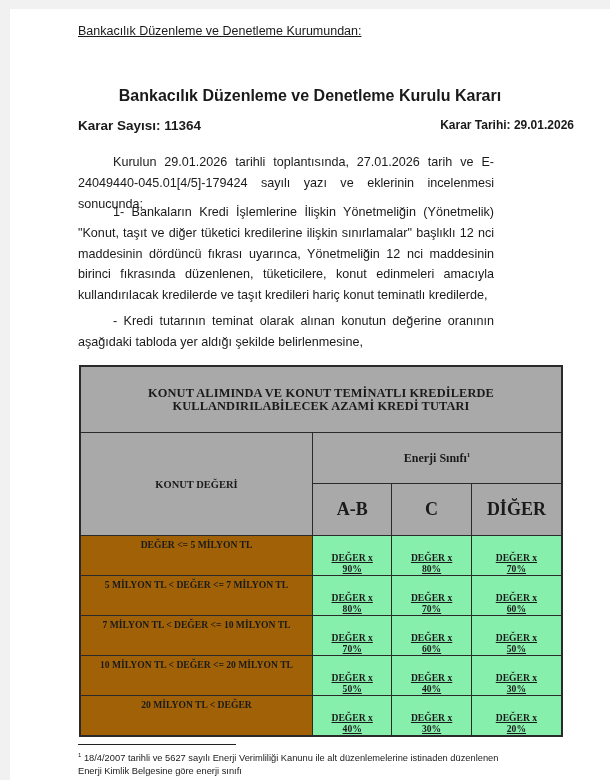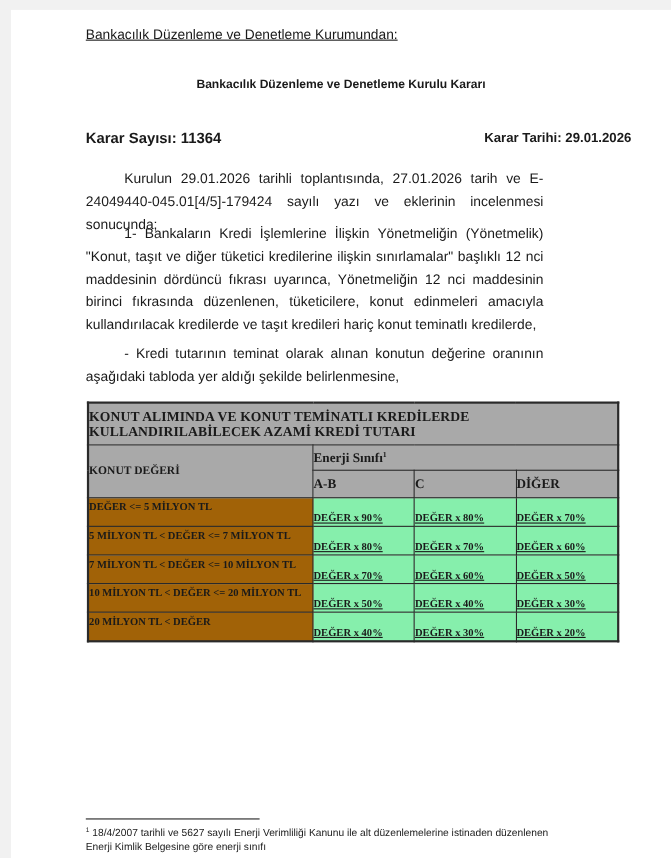--- a/index.html
+++ b/index.html
@@ -12,22 +12,22 @@
   }
   .page {
     position: absolute; left: 10px; top: 9px; width: 600px; height: 771px;
     background: #ffffff;
   }
   .abs { position: absolute; }
   .org {
     left: 68px; top: 15px; font-size: 12.5px; text-decoration: underline;
   }
   .title {
-    left: 0; width: 600px; top: 62px; text-align: center;
-    font-size: 11px; font-weight: bold;
+    left: 0; width: 600px; top: 78px; text-align: center;
+    font-size: 16px; font-weight: bold;
   }
   .meta-left { left: 68px; top: 109px; font-size: 13.5px; font-weight: bold; }
   .meta-right { right: 36px; top: 109px; font-size: 12px; font-weight: bold; }
   .para {
     left: 68px; width: 416px; font-size: 12.6px; line-height: 20.8px;
     text-align: justify; text-indent: 35px;
   }
   .p1 { top: 143px; }
   .p2 { top: 193px; }
   .p3 { top: 302px; }
@@ -35,32 +35,32 @@
   .p5 { top: 630px; }
   .p6 { top: 684px; }
 
   table.kt {
     position: absolute; left: 69px; top: 356px; width: 484px;
     border-collapse: collapse;
     font-family: "Liberation Serif", serif; font-weight: bold;
     border: 2px solid #2a2a2a;
   }
   table.kt td, table.kt th {
-    border: 1.5px solid #2a2a2a; padding: 0; text-align: left;
+    border: 1.5px solid #2a2a2a; padding: 14px; text-align: center;
   }
   .kt .head-main {
     background: #a9a9a9; font-size: 12.4px; line-height: 13px; height: 37px;
     letter-spacing: 0.1px;
   }
   .kt .col-konut {
     background: #a9a9a9; font-size: 10.5px; width: 203px; height: 47px;
   }
   .kt .col-enerji { background: #a9a9a9; font-size: 12px; height: 22px; }
   .kt .col-enerji sup { font-size: 7px; }
-  .kt .col-class { background: #a9a9a9; font-size: 12px; height: 23px; }
+  .kt .col-class { background: #a9a9a9; font-size: 18px; height: 23px; }
   .kt .row-label {
     background: #a16207; font-size: 9.6px; height: 22px; vertical-align: top;
     padding-top: 3px;
   }
   .kt .cell {
     background: #86efac; font-size: 9.6px; vertical-align: bottom; padding-bottom: 1px; text-decoration: underline;
   }
   .kt tr.data td { height: 22px; }
 
   .fn-rule {

